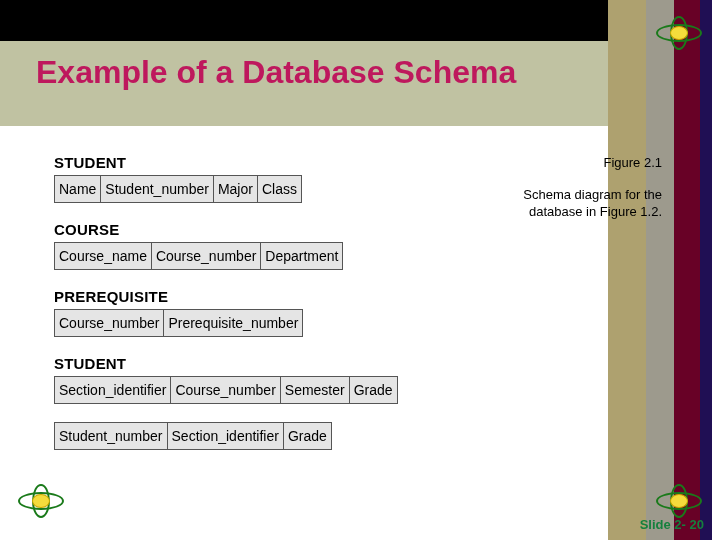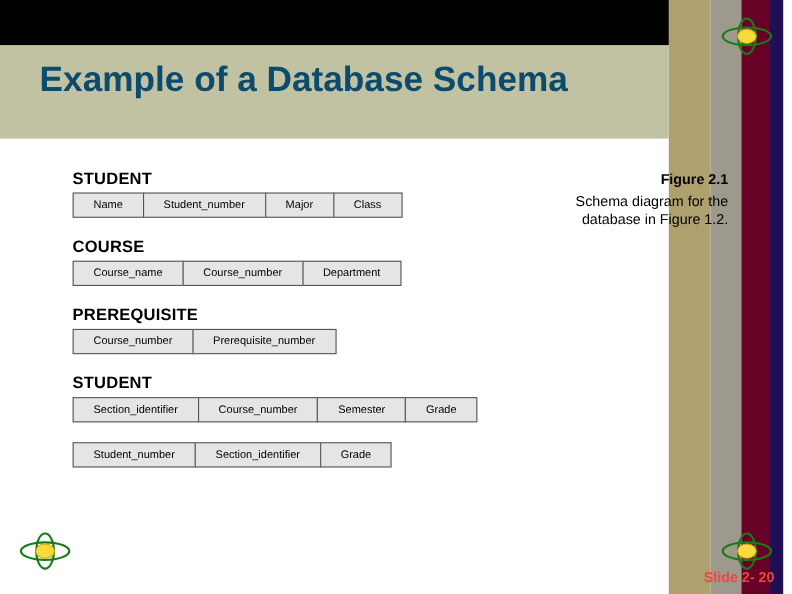--- a/index.html
+++ b/index.html
@@ -26,21 +26,21 @@
     width: 608px;
     height: 41px;
     background: #000000;
   }
   .title {
     position: absolute;
     top: 54px;
     left: 36px;
     font-size: 32px;
     font-weight: bold;
-    color: #0c4a6e;
+    color: #be185d;
   }
   .right-stripe-olive {
     position: absolute;
     top: 0; right: 74px; width: 38px; height: 540px;
     background: #aea16f;
   }
   .right-stripe-taupe {
     position: absolute;
     top: 0; right: 46px; width: 28px; height: 540px;
     background: #9d9a8d;
@@ -76,64 +76,63 @@
   }
   .atom-tr { top: 16px; right: 18px; }
   .atom-bl { top: 484px; left: 18px; }
   .atom-br { top: 484px; right: 18px; }
 
   .content {
     position: absolute;
     top: 154px;
     left: 54px;
     width: 600px;
-    margin-left: 12px;
   }
   .schema-block { margin-bottom: 18px; }
   .schema-name {
     font-size: 15px;
     font-weight: bold;
     letter-spacing: 0.2px;
     margin-bottom: 4px;
     font-family: Arial, sans-serif;
   }
   .schema-row {
     display: flex;
   }
   .schema-cell {
     background: #e5e5e5;
     border: 1px solid #555;
-    padding: 5px 18px;
-    font-size: 10px;
+    padding: 5px 4px;
+    font-size: 14px;
     font-family: Arial, sans-serif;
     margin-left: -1px;
     white-space: nowrap;
   }
   .schema-cell:first-child { margin-left: 0; }
 
   .figure-label {
     position: absolute;
     top: 154px;
     right: 58px;
     width: 172px;
     text-align: right;
     font-size: 13px;
     font-family: Arial, sans-serif;
     line-height: 1.35;
     z-index: 5;
   }
-  .figure-label .fig-num { font-weight: bold; display: block; margin-bottom: 2px; }
+  .figure-label .fig-num { font-weight: normal; display: block; margin-bottom: 14px; }
 
   .slide-num {
     position: absolute;
     bottom: 8px;
     right: 16px;
     font-size: 13px;
     font-weight: bold;
-    color: #ef4444;
+    color: #15803d;
     z-index: 20;
   }
 </style>
 </head>
 <body>
 
 <div class="right-stripe-olive"></div>
 <div class="right-stripe-taupe"></div>
 <div class="right-stripe-maroon"></div>
 <div class="right-stripe-navy"></div>

